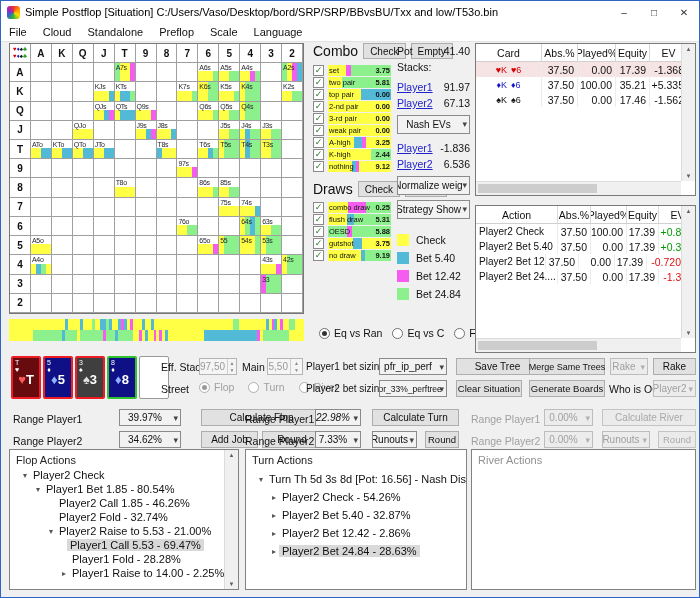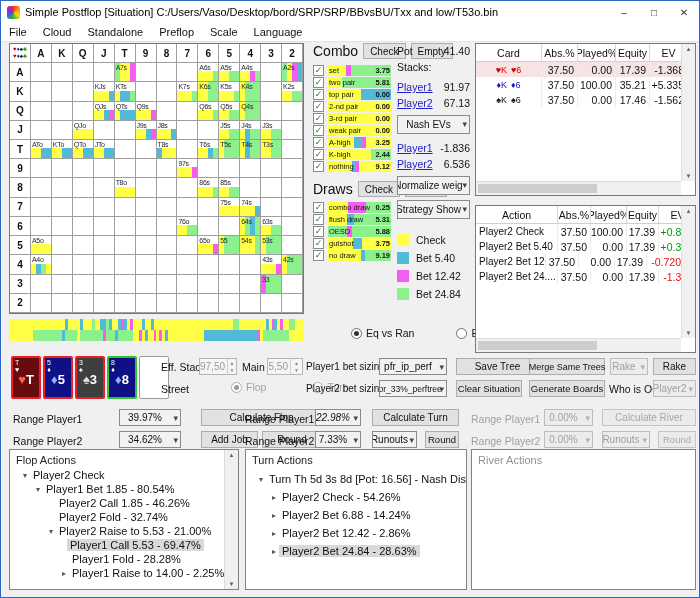--- a/index.html
+++ b/index.html
@@ -46,21 +46,21 @@
   .srow2 { display:flex; justify-content:space-between; font-size:10.5px; margin-bottom:4px; }
   .link { color:#2222cc; text-decoration:underline; }
   .dd { position:relative; background:#f2f2f2; border:1px solid #8a8a8a; height:19px; font-size:10px; display:flex; align-items:center; justify-content:center; padding-right:12px; padding-left:2px; white-space:nowrap; overflow:hidden; }
   .dd:after { content:"▾"; position:absolute; right:2px; top:3px; font-size:9px; color:#444; }
   .dd.disabled { color:#a0a0a0; background:#ececec; border-color:#bdbdbd; }
   .dd.disabled:after { color:#b0b0b0; }
   .legend-row { display:flex; align-items:center; gap:7px; height:18px; font-size:10.5px; }
   .sw { width:12px; height:12px; flex:0 0 auto; }
 
   
-  .radio-row { display:flex; align-items:center; gap:4px; font-size:10.5px; white-space:nowrap;margin-left:32px; }
+  .radio-row { display:flex; align-items:center; gap:4px; font-size:10.5px; white-space:nowrap; }
   .rad { width:11px; height:11px; border-radius:50%; border:1px solid #707070; background:#fff; position:relative; flex:0 0 auto; }
   .rad.on:after { content:""; position:absolute; left:2px; top:2px; width:5px; height:5px; border-radius:50%; background:#333; }
   .rad.dis { border-color:#b0b0b0; }
   .rad.dis.on:after { background:#9a9a9a; }
   .dim { color:#a0a0a0; }
 
   
   .tbl { position:absolute; background:#fff; border:1px solid #7a7a7a; overflow:hidden; }
   .tbl .thead { display:flex; border-bottom:1px solid #d0d0d0; height:18px; font-size:10.5px; }
   .tbl .th { display:flex; align-items:center; justify-content:center; border-right:1px solid #d9d9d9; overflow:hidden; white-space:nowrap; flex:0 0 auto; }
@@ -877,21 +877,21 @@
         <div class="titem" style="height: 18px; padding-left: 10px;">
           <span class="arr">▾</span>
           <span class="txt">Turn Th 5d 3s 8d [Pot: 16.56] - Nash Dist. 0.571 (5...</span>
         </div>
         <div class="titem" style="height: 18px; padding-left: 23px;">
           <span class="arr">▸</span>
           <span class="txt">Player2 Check - 54.26%</span>
         </div>
         <div class="titem" style="height: 18px; padding-left: 23px;">
           <span class="arr">▸</span>
-          <span class="txt">Player2 Bet 6.88 - 14.24%</span>
+          <span class="txt">Player2 Bet 5.40 - 32.87%</span>
         </div>
         <div class="titem" style="height: 18px; padding-left: 23px;">
           <span class="arr">▸</span>
           <span class="txt">Player2 Bet 12.42 - 2.86%</span>
         </div>
         <div class="titem" style="height: 18px; padding-left: 23px;">
           <span class="arr">▸</span>
           <span class="txt sel">Player2 Bet 24.84 - 28.63%</span>
         </div>
       </div>

